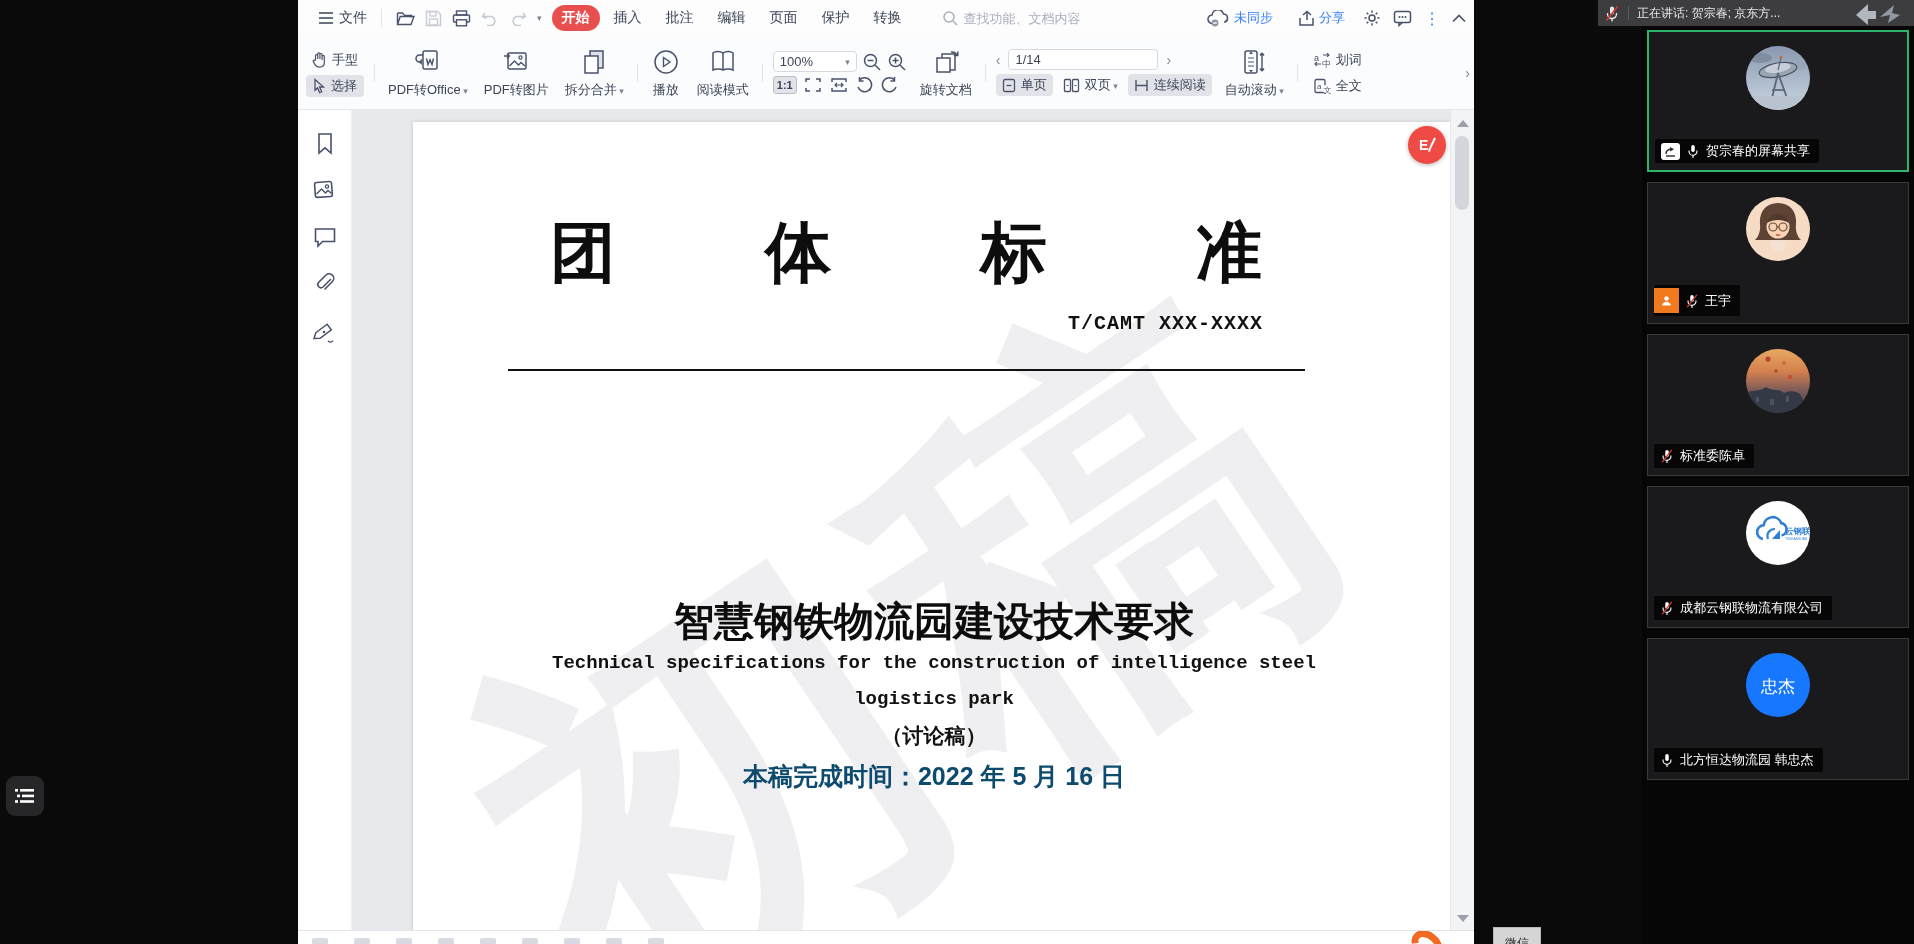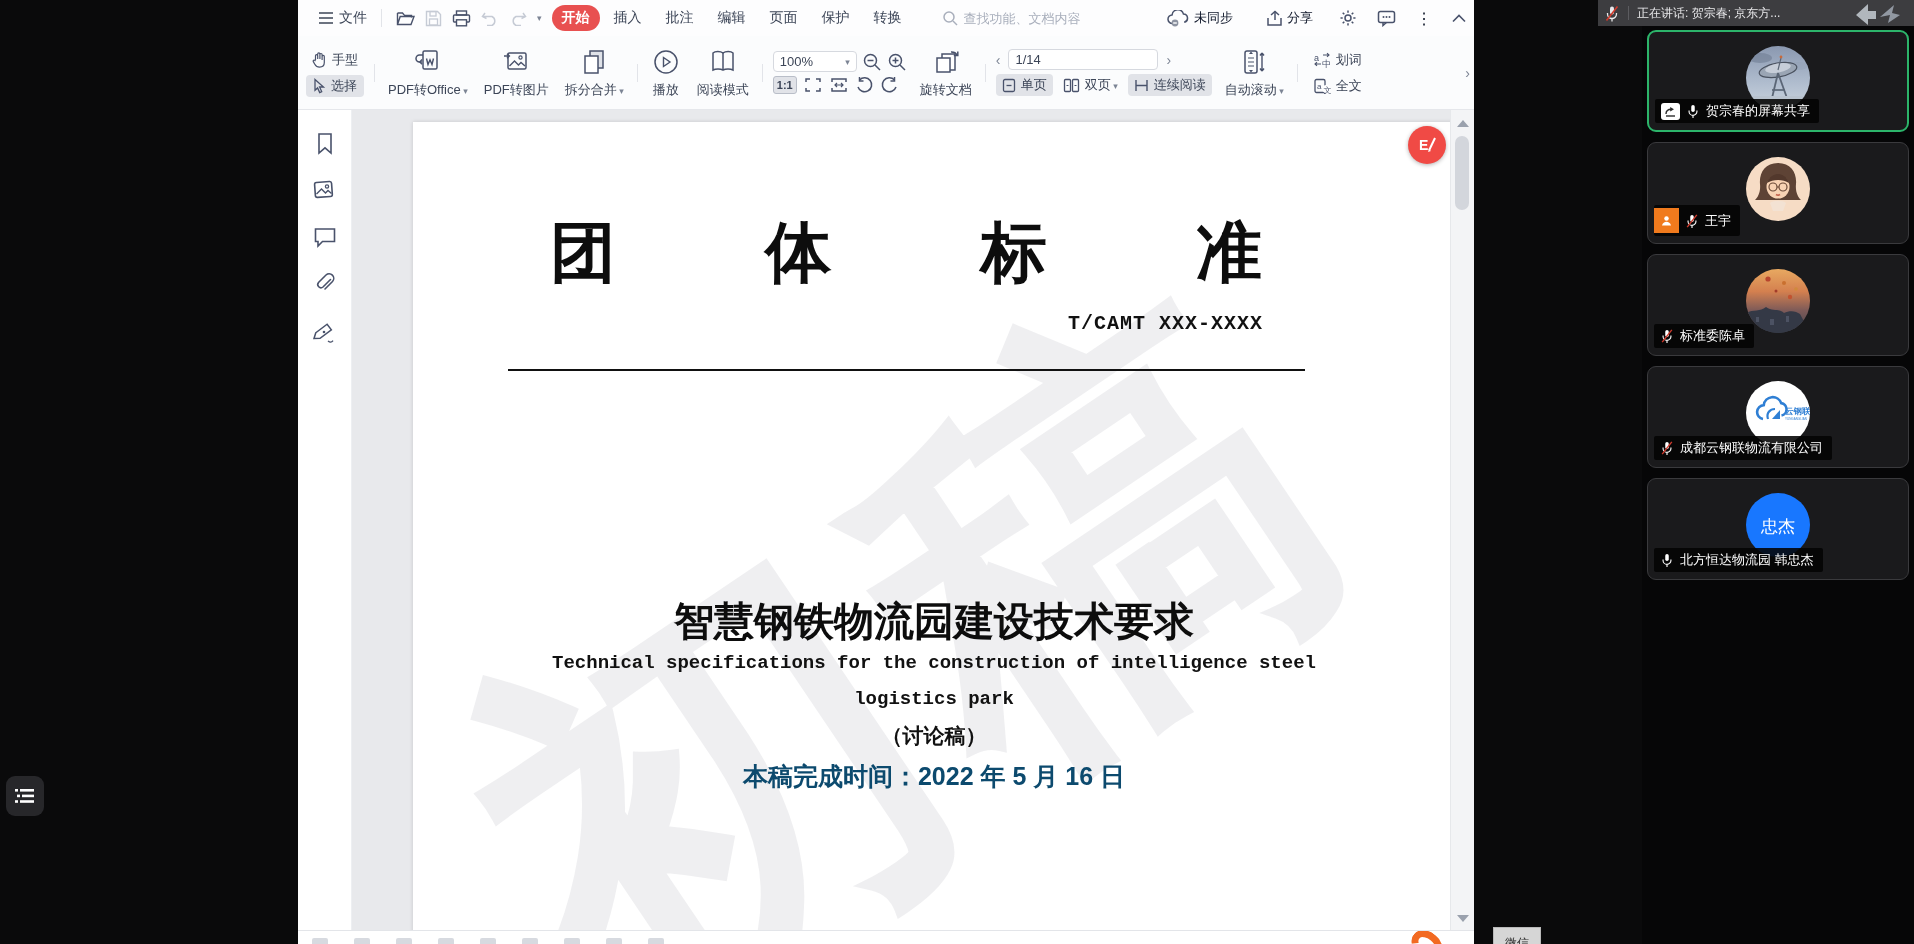--- a/index.html
+++ b/index.html
@@ -11,21 +11,21 @@
 
   .menubar { height:36px; flex:0 0 36px; display:flex; align-items:center; background:#fdfdfe; padding:0 8px 0 14px; font-size:14px; gap:4px; }
   .menubar .mi { display:flex; align-items:center; gap:5px; padding:4px 6px; border-radius:4px; cursor:default; white-space:nowrap; }
   .menubar .tab { padding:4px 10px; border-radius:14px; }
   .menubar .tab.active { background:#e85050; color:#fff; font-weight:bold; }
   .vsep { width:1px; height:18px; background:#e2e4e9; margin:0 4px; flex:0 0 1px; }
   .qbar { display:flex; align-items:center; gap:10px; margin:0 6px; }
   .search { display:flex; align-items:center; gap:6px; margin-left:26px; }
   .search input { border:none; outline:none; font-size:13px; color:#0f766e; width:150px; background:transparent; }
   .search input::placeholder { color:#a9afbc; }
-  .right-ctl { margin-left:auto; display:flex; align-items:center; gap:20px; font-size:13px; color:#0f172a; }
+  .right-ctl { margin-left:auto; display:flex; align-items:center; gap:12px; font-size:13px; color:#3b82f6; }
 
   .toolbar { height:74px; flex:0 0 74px; display:flex; align-items:center; background:#fbfcfd; border-bottom:1px solid #e5e7eb; padding:0 4px; gap:2px; overflow:hidden; }
   .tbtn { display:flex; flex-direction:column; align-items:center; justify-content:center; gap:4px; padding:4px 7px; font-size:13px; white-space:nowrap; border-radius:4px; }
   .stack { display:flex; flex-direction:column; gap:4px; padding:0 4px; }
   .srow { display:flex; align-items:center; gap:5px; font-size:13px; padding:2px 6px; border-radius:4px; white-space:nowrap; }
   .sel { background:#e1e3e8; }
   .zoombox { display:flex; align-items:center; justify-content:space-between; border:1px solid #d6d9df; border-radius:4px; padding:2px 6px; width:84px; font-size:13px; background:#fff; }
   .pagebox { border:1px solid #d6d9df; border-radius:4px; padding:2px 6px; width:150px; text-align:left; font-size:13px; background:#fff; }
   .minib { border-radius:3px; padding:2px 3px; display:flex; align-items:center; justify-content:center; }
   .caret { font-size:9px; color:#7c8494; }
@@ -64,21 +64,21 @@
   .outline-fab { position:absolute; left:6px; top:776px; width:38px; height:40px; background:#27272a; border-radius:9px; display:flex; align-items:center; justify-content:center; }
 
   
   .banner { position:absolute; left:1598px; top:0; width:316px; height:26px; background:#3d3d40; display:flex; align-items:center; padding:0 6px; gap:8px; }
   .banner .btext { color:#e8e8ea; font-size:12px; white-space:nowrap; overflow:hidden; }
   .bsep { width:1px; height:14px; background:#5c5c60; }
   .barrows { margin-left:auto; display:flex; }
 
   
   .panel { position:absolute; left:1642px; top:26px; width:272px; height:918px; background:#060607; padding:4px 5px 0; }
-  .tile { position:relative; height:102px; margin-bottom:10px; background:#1a1a1c; border:1px solid #3a3a3d; border-radius:9px; }
+  .tile { position:relative; height:142px; margin-bottom:10px; background:#1a1a1c; border:1px solid #3a3a3d; border-radius:0; }
   .tile.active { border:2px solid #2cb46a; }
   .avatar { position:absolute; left:50%; top:14px; transform:translateX(-50%); width:64px; height:64px; border-radius:50%; overflow:hidden; }
   .namebar { position:absolute; left:6px; bottom:7px; display:flex; align-items:center; gap:6px; background:rgba(3,3,3,.88); padding:3px 9px 3px 6px; border-radius:2px; color:#fff; font-size:13px; max-width:240px; white-space:nowrap; }
   .namebar.withbadge { padding-left:0; }
   .obadge { width:25px; height:25px; background:#f07a1d; display:flex; align-items:center; justify-content:center; flex:0 0 25px; }
   .shbox { width:19px; height:17px; background:#fff; border-radius:3px; display:flex; align-items:center; justify-content:center; flex:0 0 19px; }
 
   .tooltip-wx { position:absolute; left:1493px; top:927px; width:48px; height:32px; background:#d6d6d6; border:1px solid #b9b9b9; color:#2f2f2f; font-size:12px; display:flex; align-items:center; justify-content:center; }
 
   svg { display:block; }

